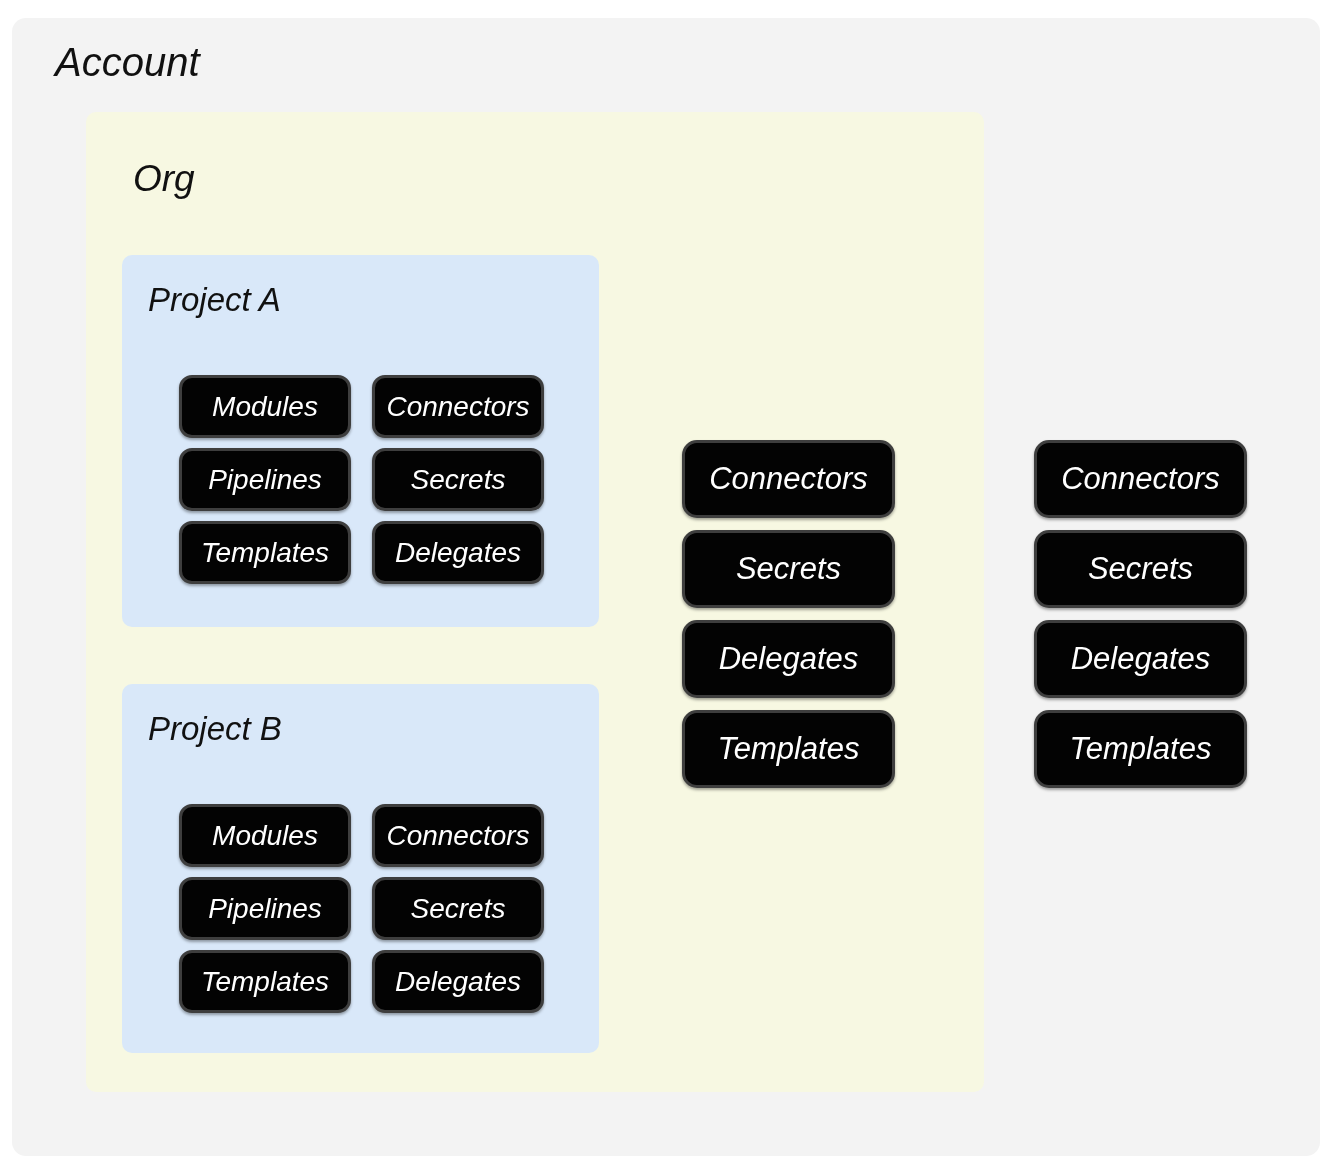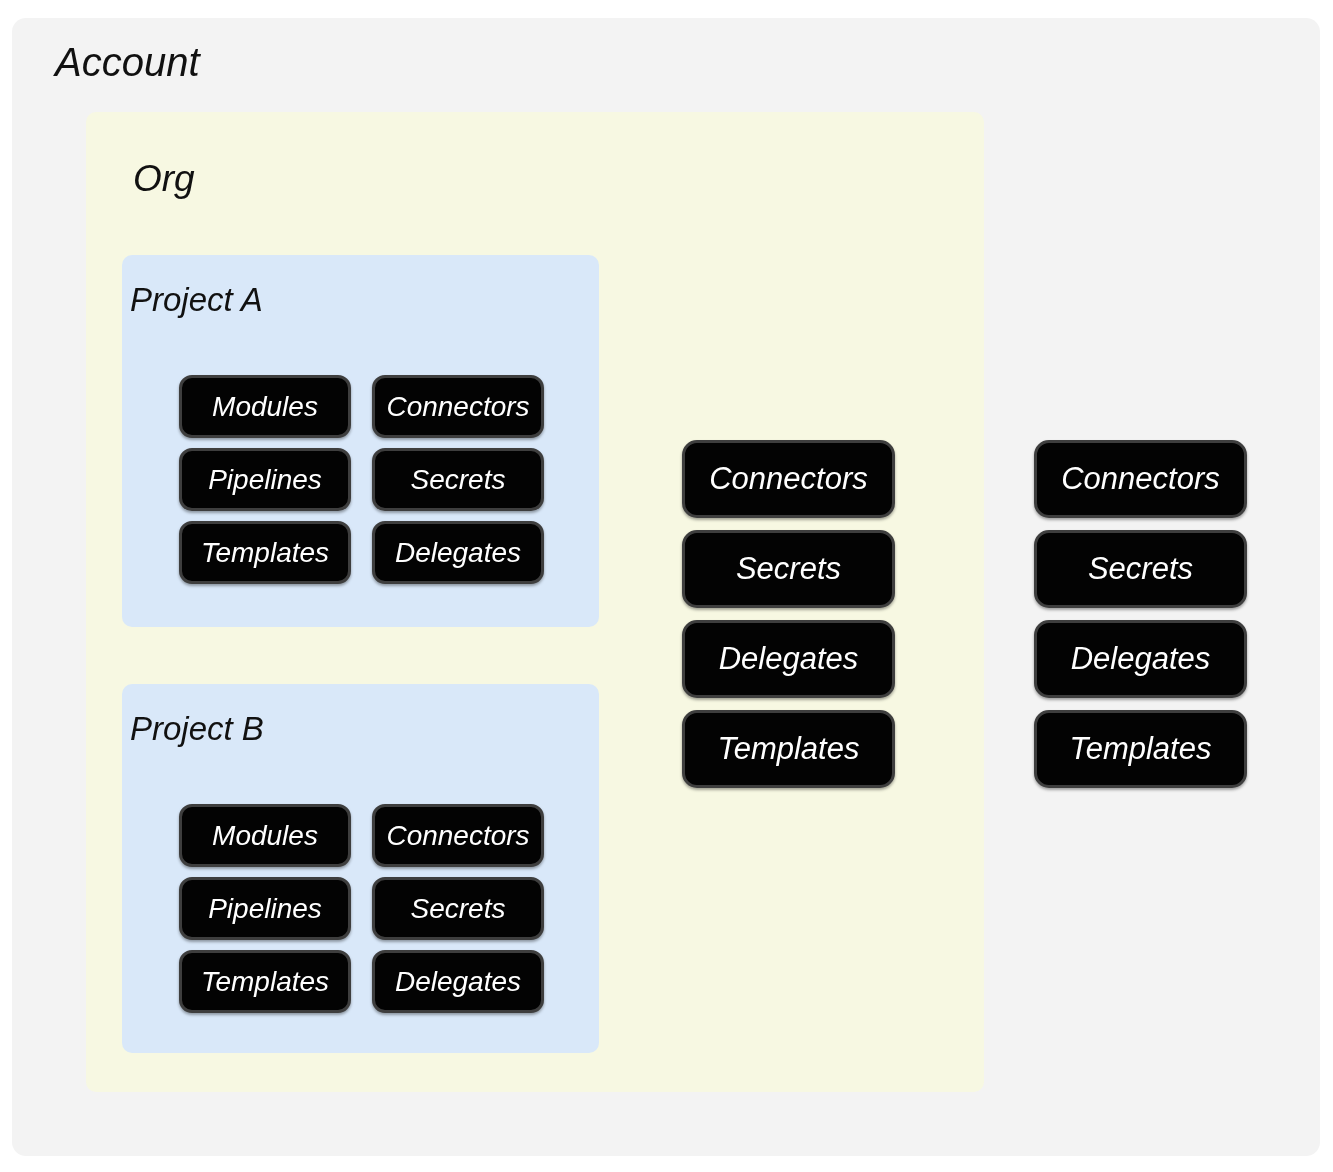--- a/index.html
+++ b/index.html
@@ -47,21 +47,21 @@
   .title {
     position: absolute;
     margin: 0;
     font-weight: 400;
     color: var(--title-text, #111);
     white-space: nowrap;
     line-height: 1;
   }
   .account-title { left: 43px; top: 24px; font-size: 40px; }
   .org-title     { left: 47px; top: 48px; font-size: 37px; }
-  .project-title { left: 8px; top: 28px; font-size: 33px; }
+  .project-title { left: 26px; top: 28px; font-size: 33px; }
 
   .node {
     background: var(--node-bg, #030303);
     color: var(--node-text, #ffffff);
     border: 3px solid var(--node-border, #3e3e3e);
     box-sizing: border-box;
     display: flex;
     align-items: center;
     justify-content: center;
     box-shadow: 0 2px 3px rgba(0,0,0,0.35);

